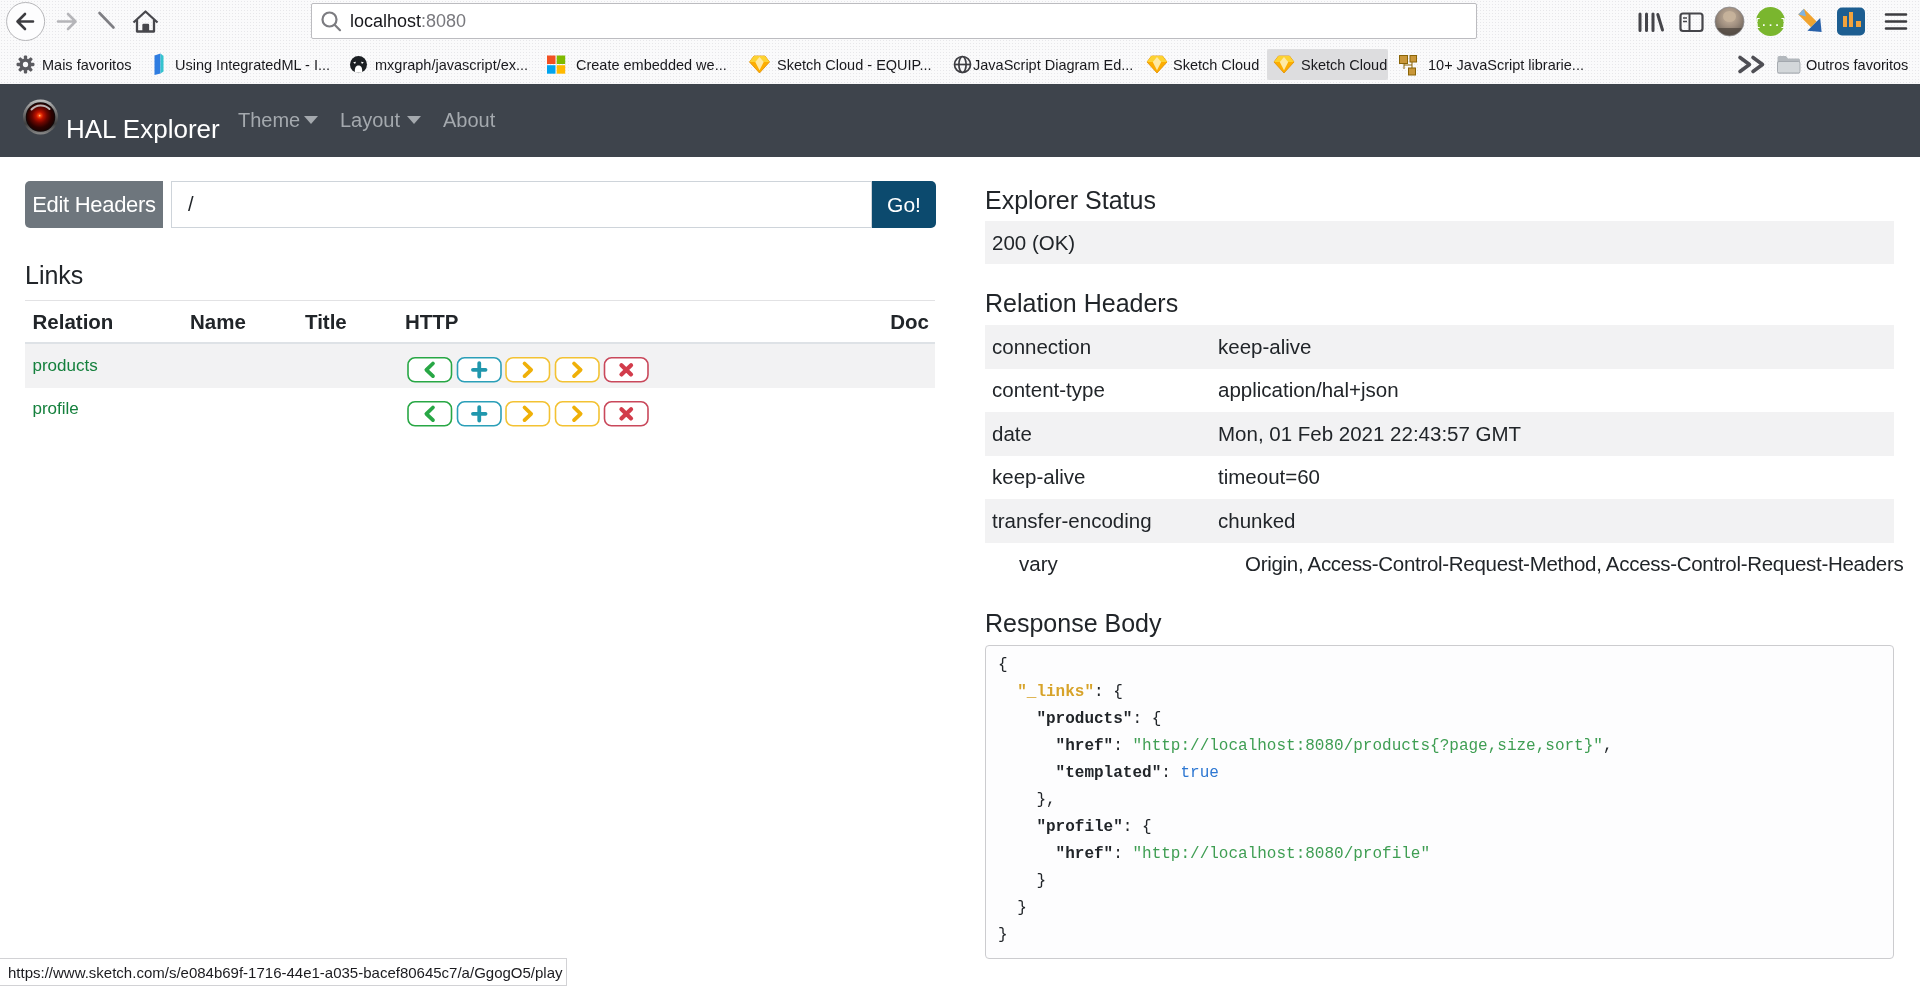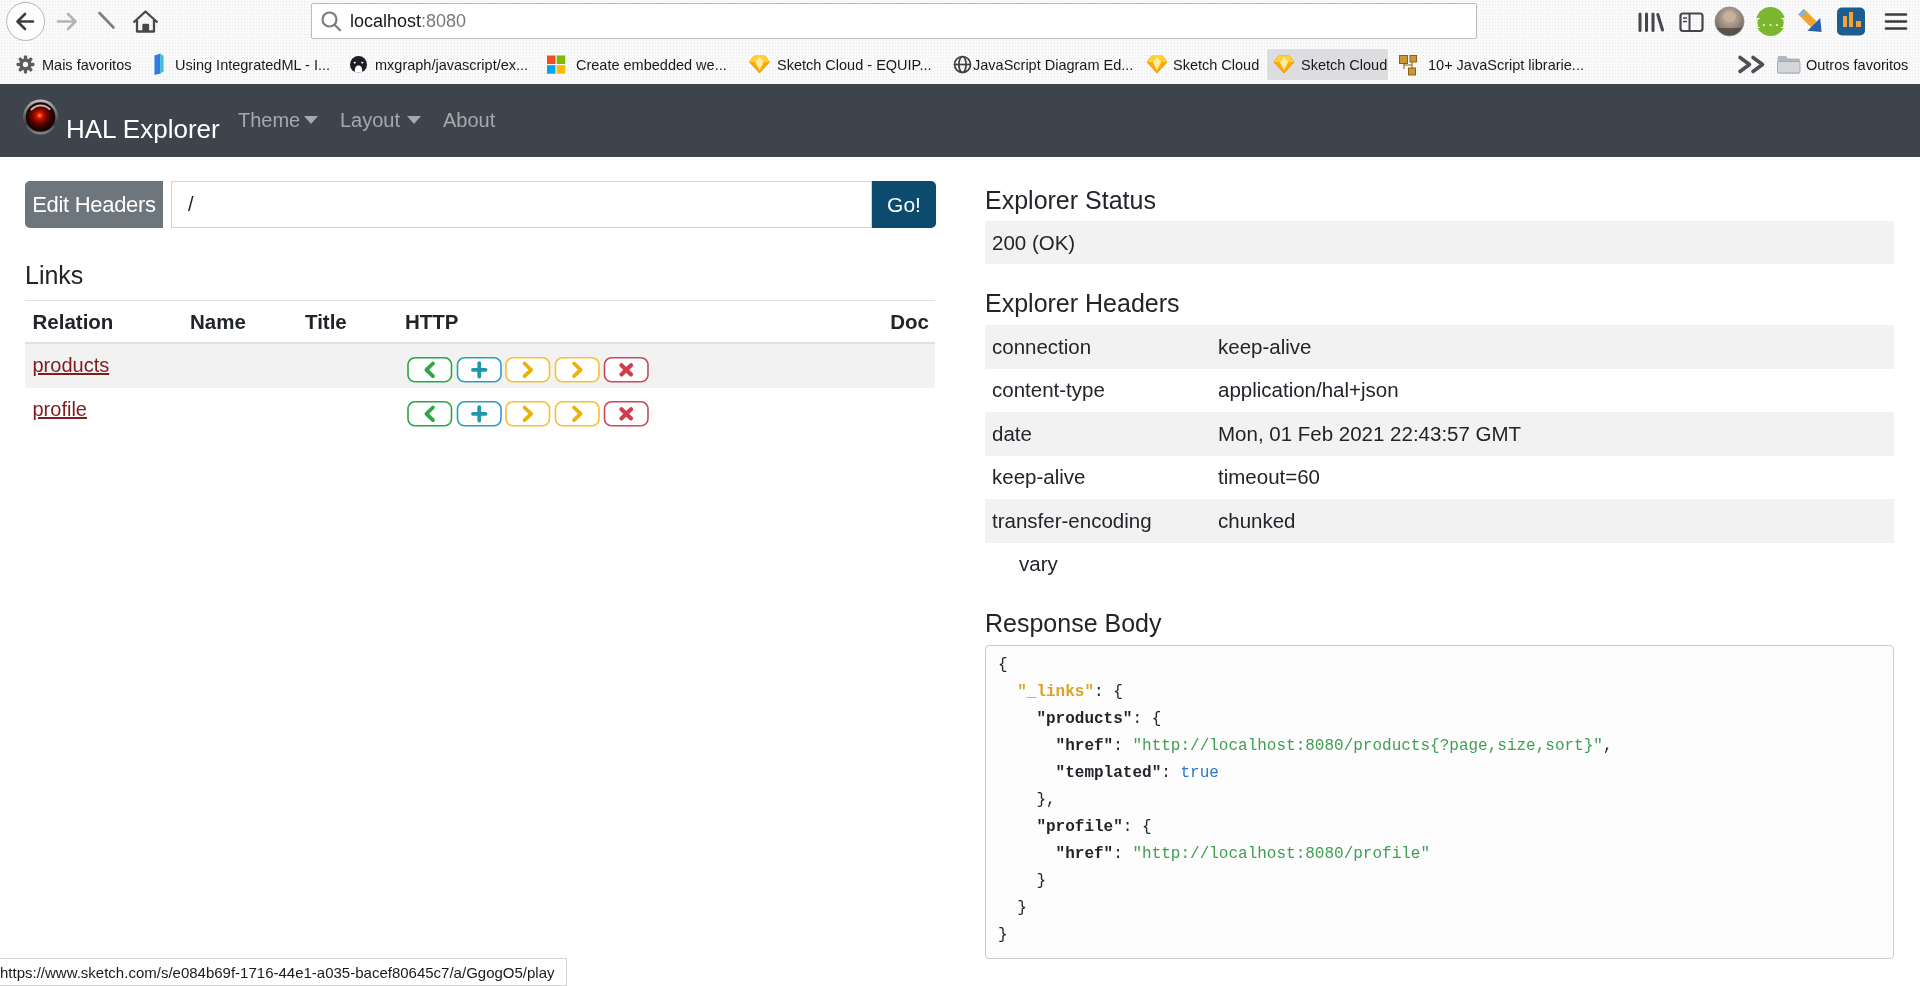--- a/index.html
+++ b/index.html
@@ -44,39 +44,39 @@
     font-size:21px; color:#fff; }
   .h { font-size:25px; color:#212529; line-height:34px; }
   #links-h { left:25px; top:258px; }
   #ltable-head { left:25px; top:300px; width:910px; height:44px;
     border-top:1px solid #e2e2e4; border-bottom:2px solid #dee2e6; }
   .th { position:absolute; top:0; height:42px; display:flex; align-items:center;
     font-size:20.5px; font-weight:bold; color:#212529; }
   .lrow { left:25px; width:910px; height:43.5px; }
   .striped { background:#f2f2f3; }
   .cellpad { position:absolute; left:7.5px; top:0; height:100%; display:flex;
-    align-items:center; font-size:20px; color:#7f1d1d;text-decoration:underline; }
+    align-items:center; font-size:17px; color:#15803d; }
   
   .rrow { left:985px; width:909px; display:flex; align-items:center;
     font-size:20.5px; white-space:nowrap; color:#212529; }
   .key { position:absolute; left:7px; }
   .val { position:absolute; left:233px; }
   #codeblock { left:985px; top:645px; width:909px; height:314px;
     background:#fdfdfe; border:1px solid #cccccf; border-radius:4px; }
   #code { position:absolute; left:12px; top:6px;
     font-family:"Liberation Mono", monospace; font-size:16px; line-height:27px;
     color:#212529; white-space:pre; }
   #code .k { font-weight:bold; color:#212529; }
   #code .k2 { font-weight:bold; color:#d7a32a; }
   #code .s { color:#3f9e53; }
   #code .b { color:#2d77d2; }
   
   #statusbar { left:0; top:958px; width:567px; height:28px; background:#fff;
     border:1px solid #d2d2d5; border-left:none; display:flex; align-items:center;
-    padding-left:0; font-size:15px; color:#1b1b1f; }
+    padding-left:8px; font-size:15px; color:#1b1b1f; }
 </style>
 </head>
 <body>
 <div class="abs" id="toolbar"></div>
 <div class="abs" id="bookmarks"></div>
 <div class="abs" id="bmhl"></div>
 <div class="abs" id="addressbar"></div>
 <div class="abs" id="urltext">localhost<span>:8080</span></div>
 
 <svg class="abs" style="left:0;top:0;" width="1920" height="84" viewBox="0 0 1920 84">
@@ -291,21 +291,21 @@
 <path d="M574.05,407.5 L580.65,413.8 L574.05,420.1" stroke="#efb008" stroke-width="3.8"></path>
 <rect x="604.5" y="401.8" width="43.5" height="24" rx="7" fill="#fff" stroke="#c9485b" stroke-width="1.6"></rect>
 <path d="M621.45,409.2 L631.05,418.40000000000003 M631.05,409.2 L621.45,418.40000000000003" stroke="#d23c4b" stroke-width="4.2"></path>
 </g>
   </svg>
 
 <div class="abs h" style="left:985px; top:183px;">Explorer Status</div>
 <div class="abs rrow striped" style="top:221px; height:43px;">
     <span class="key">200 (OK)</span>
   </div>
-<div class="abs h" style="left:985px; top:286px;">Explorer Headers</div>
+<div class="abs h" style="left:985px; top:286px;">Relation Headers</div>
 <div class="abs rrow striped" style="top:325px; height:43.5px;">
     <span class="key">connection</span>
     <span class="val">keep-alive</span>
   </div>
 <div class="abs rrow" style="top:368.5px; height:43.5px;">
     <span class="key">content-type</span>
     <span class="val">application/hal+json</span>
   </div>
 <div class="abs rrow striped" style="top:412px; height:43.5px;">
     <span class="key">date</span>
@@ -314,20 +314,21 @@
 <div class="abs rrow" style="top:455.5px; height:43.5px;">
     <span class="key">keep-alive</span>
     <span class="val">timeout=60</span>
   </div>
 <div class="abs rrow striped" style="top:499px; height:43.5px;">
     <span class="key">transfer-encoding</span>
     <span class="val">chunked</span>
   </div>
 <div class="abs rrow" style="top:542.5px; height:43.5px;margin-left:27px;">
     <span class="key">vary</span>
+    <span class="val" style="letter-spacing:-0.3px;">Origin, Access-Control-Request-Method, Access-Control-Request-Headers</span>
   </div>
 <div class="abs h" style="left:985px; top:606px;">Response Body</div>
 <div class="abs" id="codeblock">
     <div id="code">{
   <span class="k2">"_links"</span>: {
     <span class="k">"products"</span>: {
       <span class="k">"href"</span>: <span class="s">"http://localhost:8080/products{?page,size,sort}"</span>,
       <span class="k">"templated"</span>: <span class="b">true</span>
     },
     <span class="k">"profile"</span>: {

